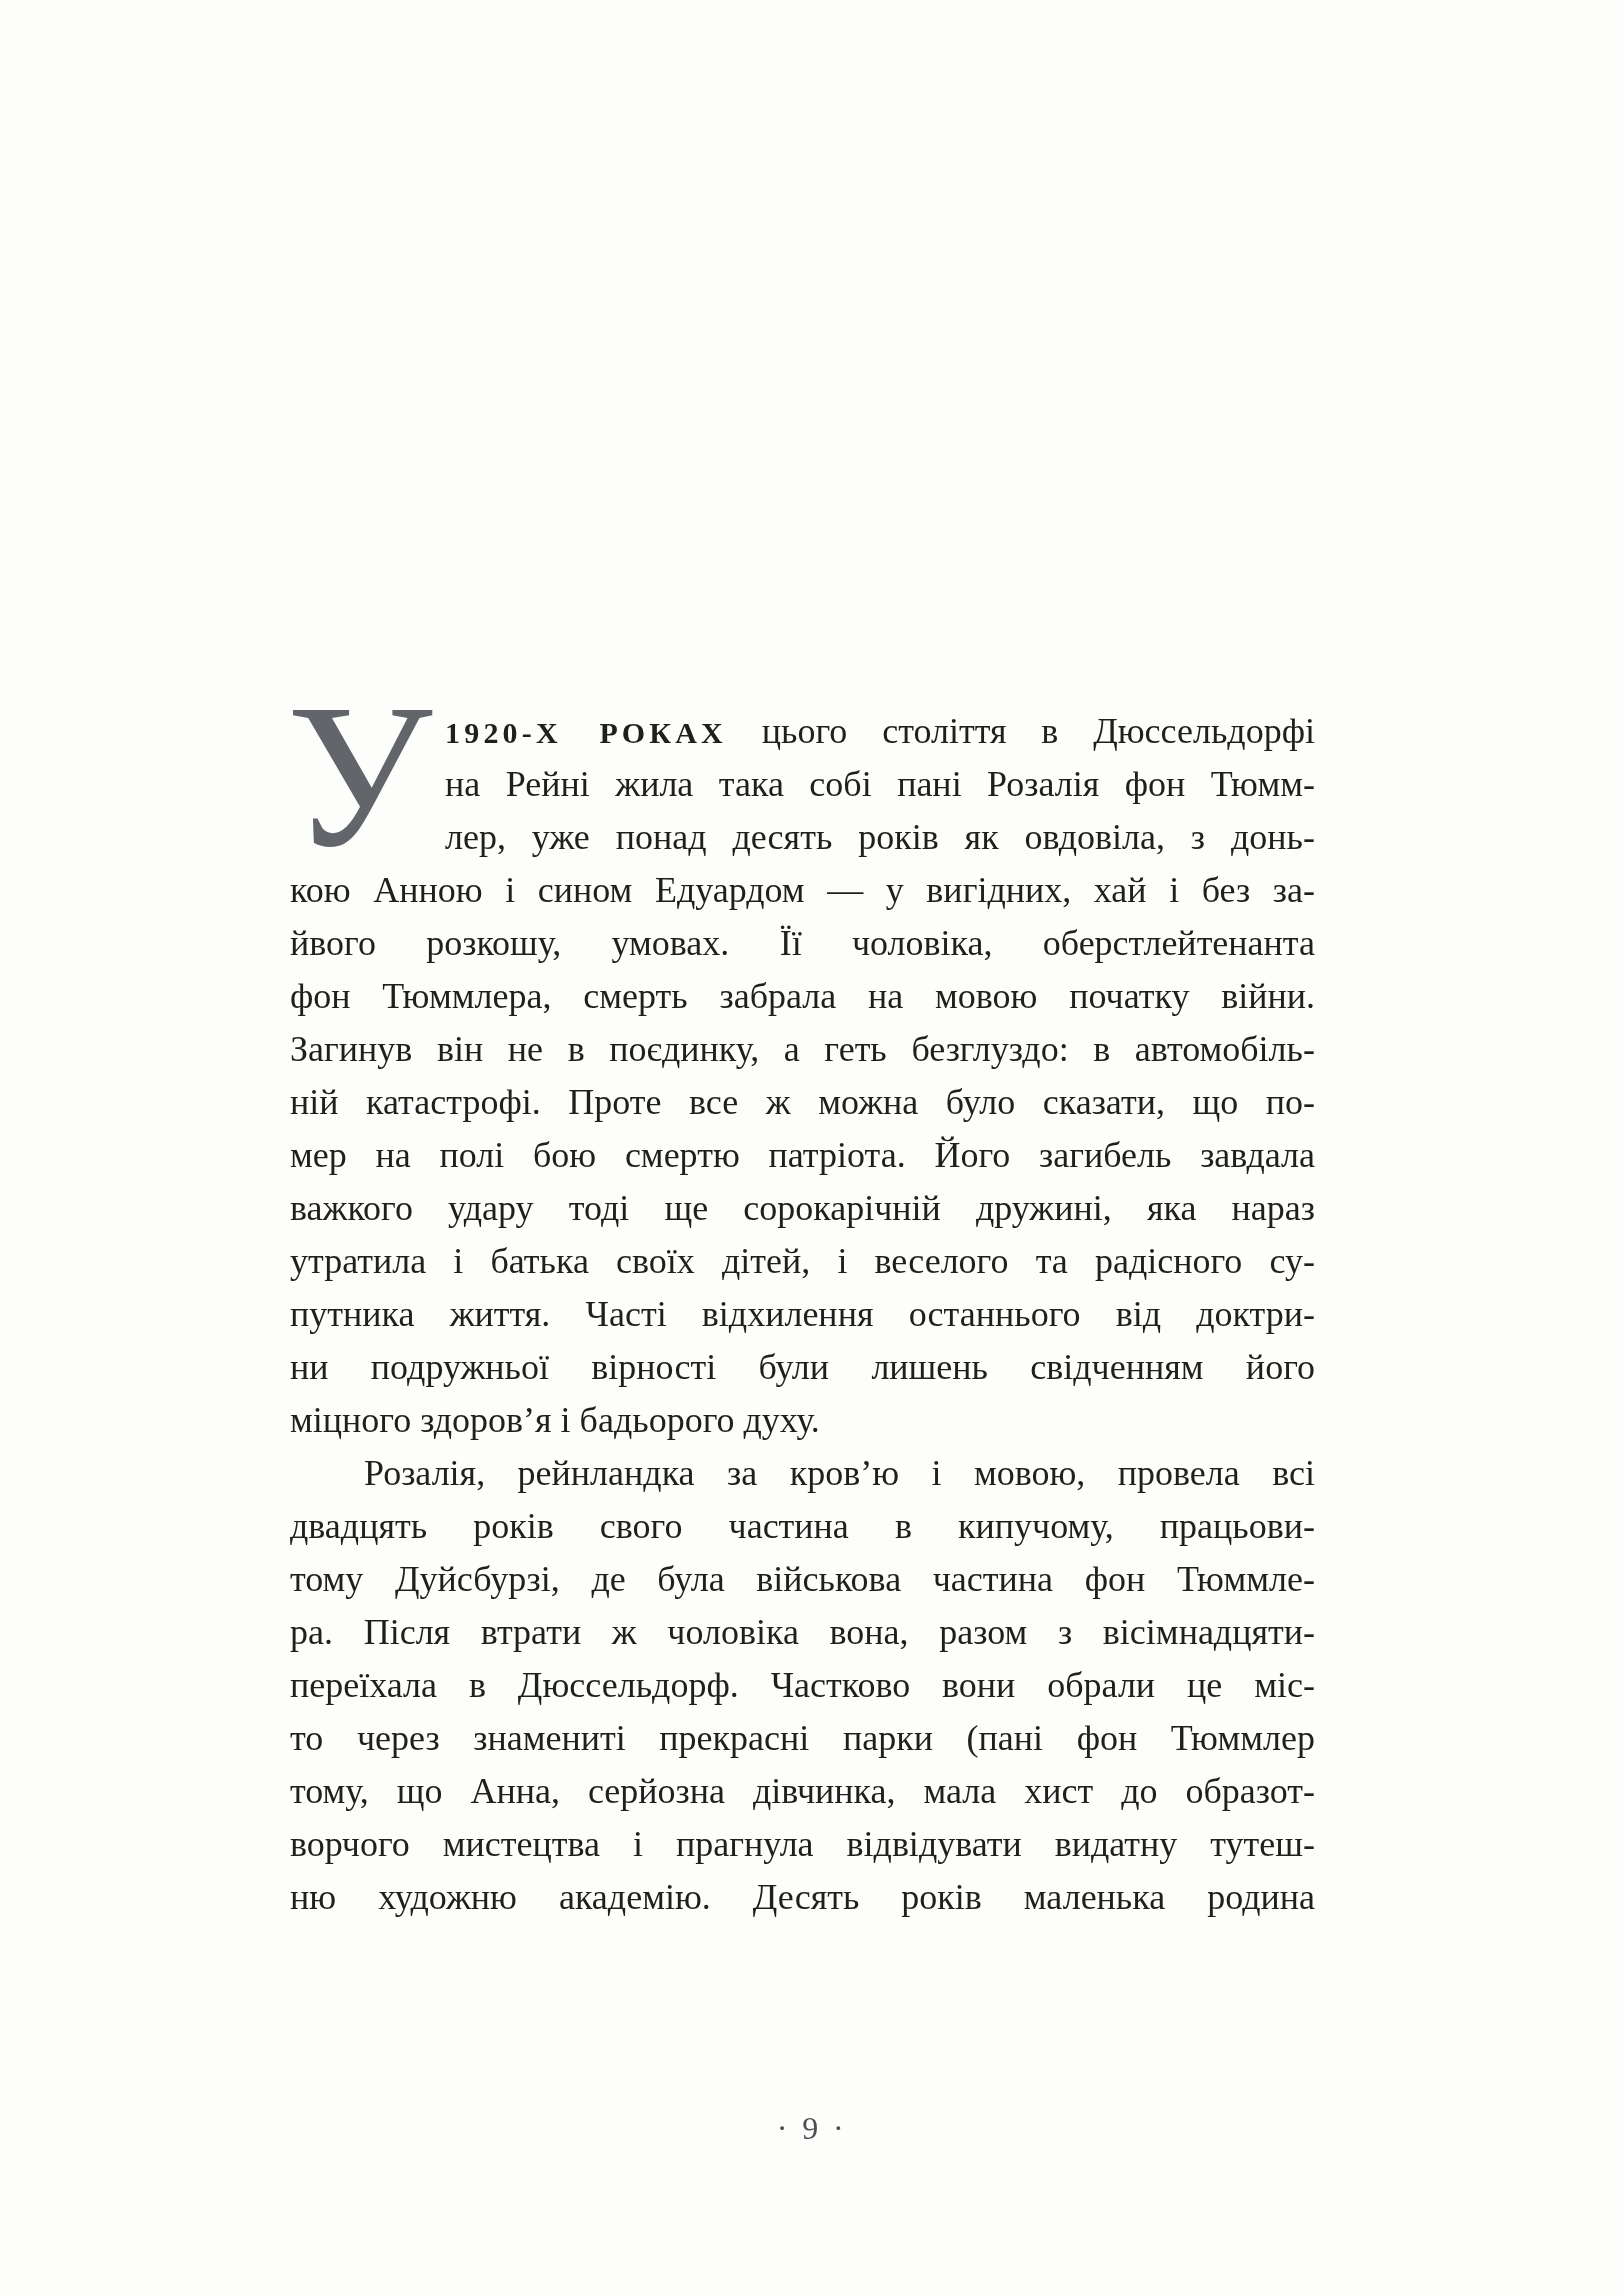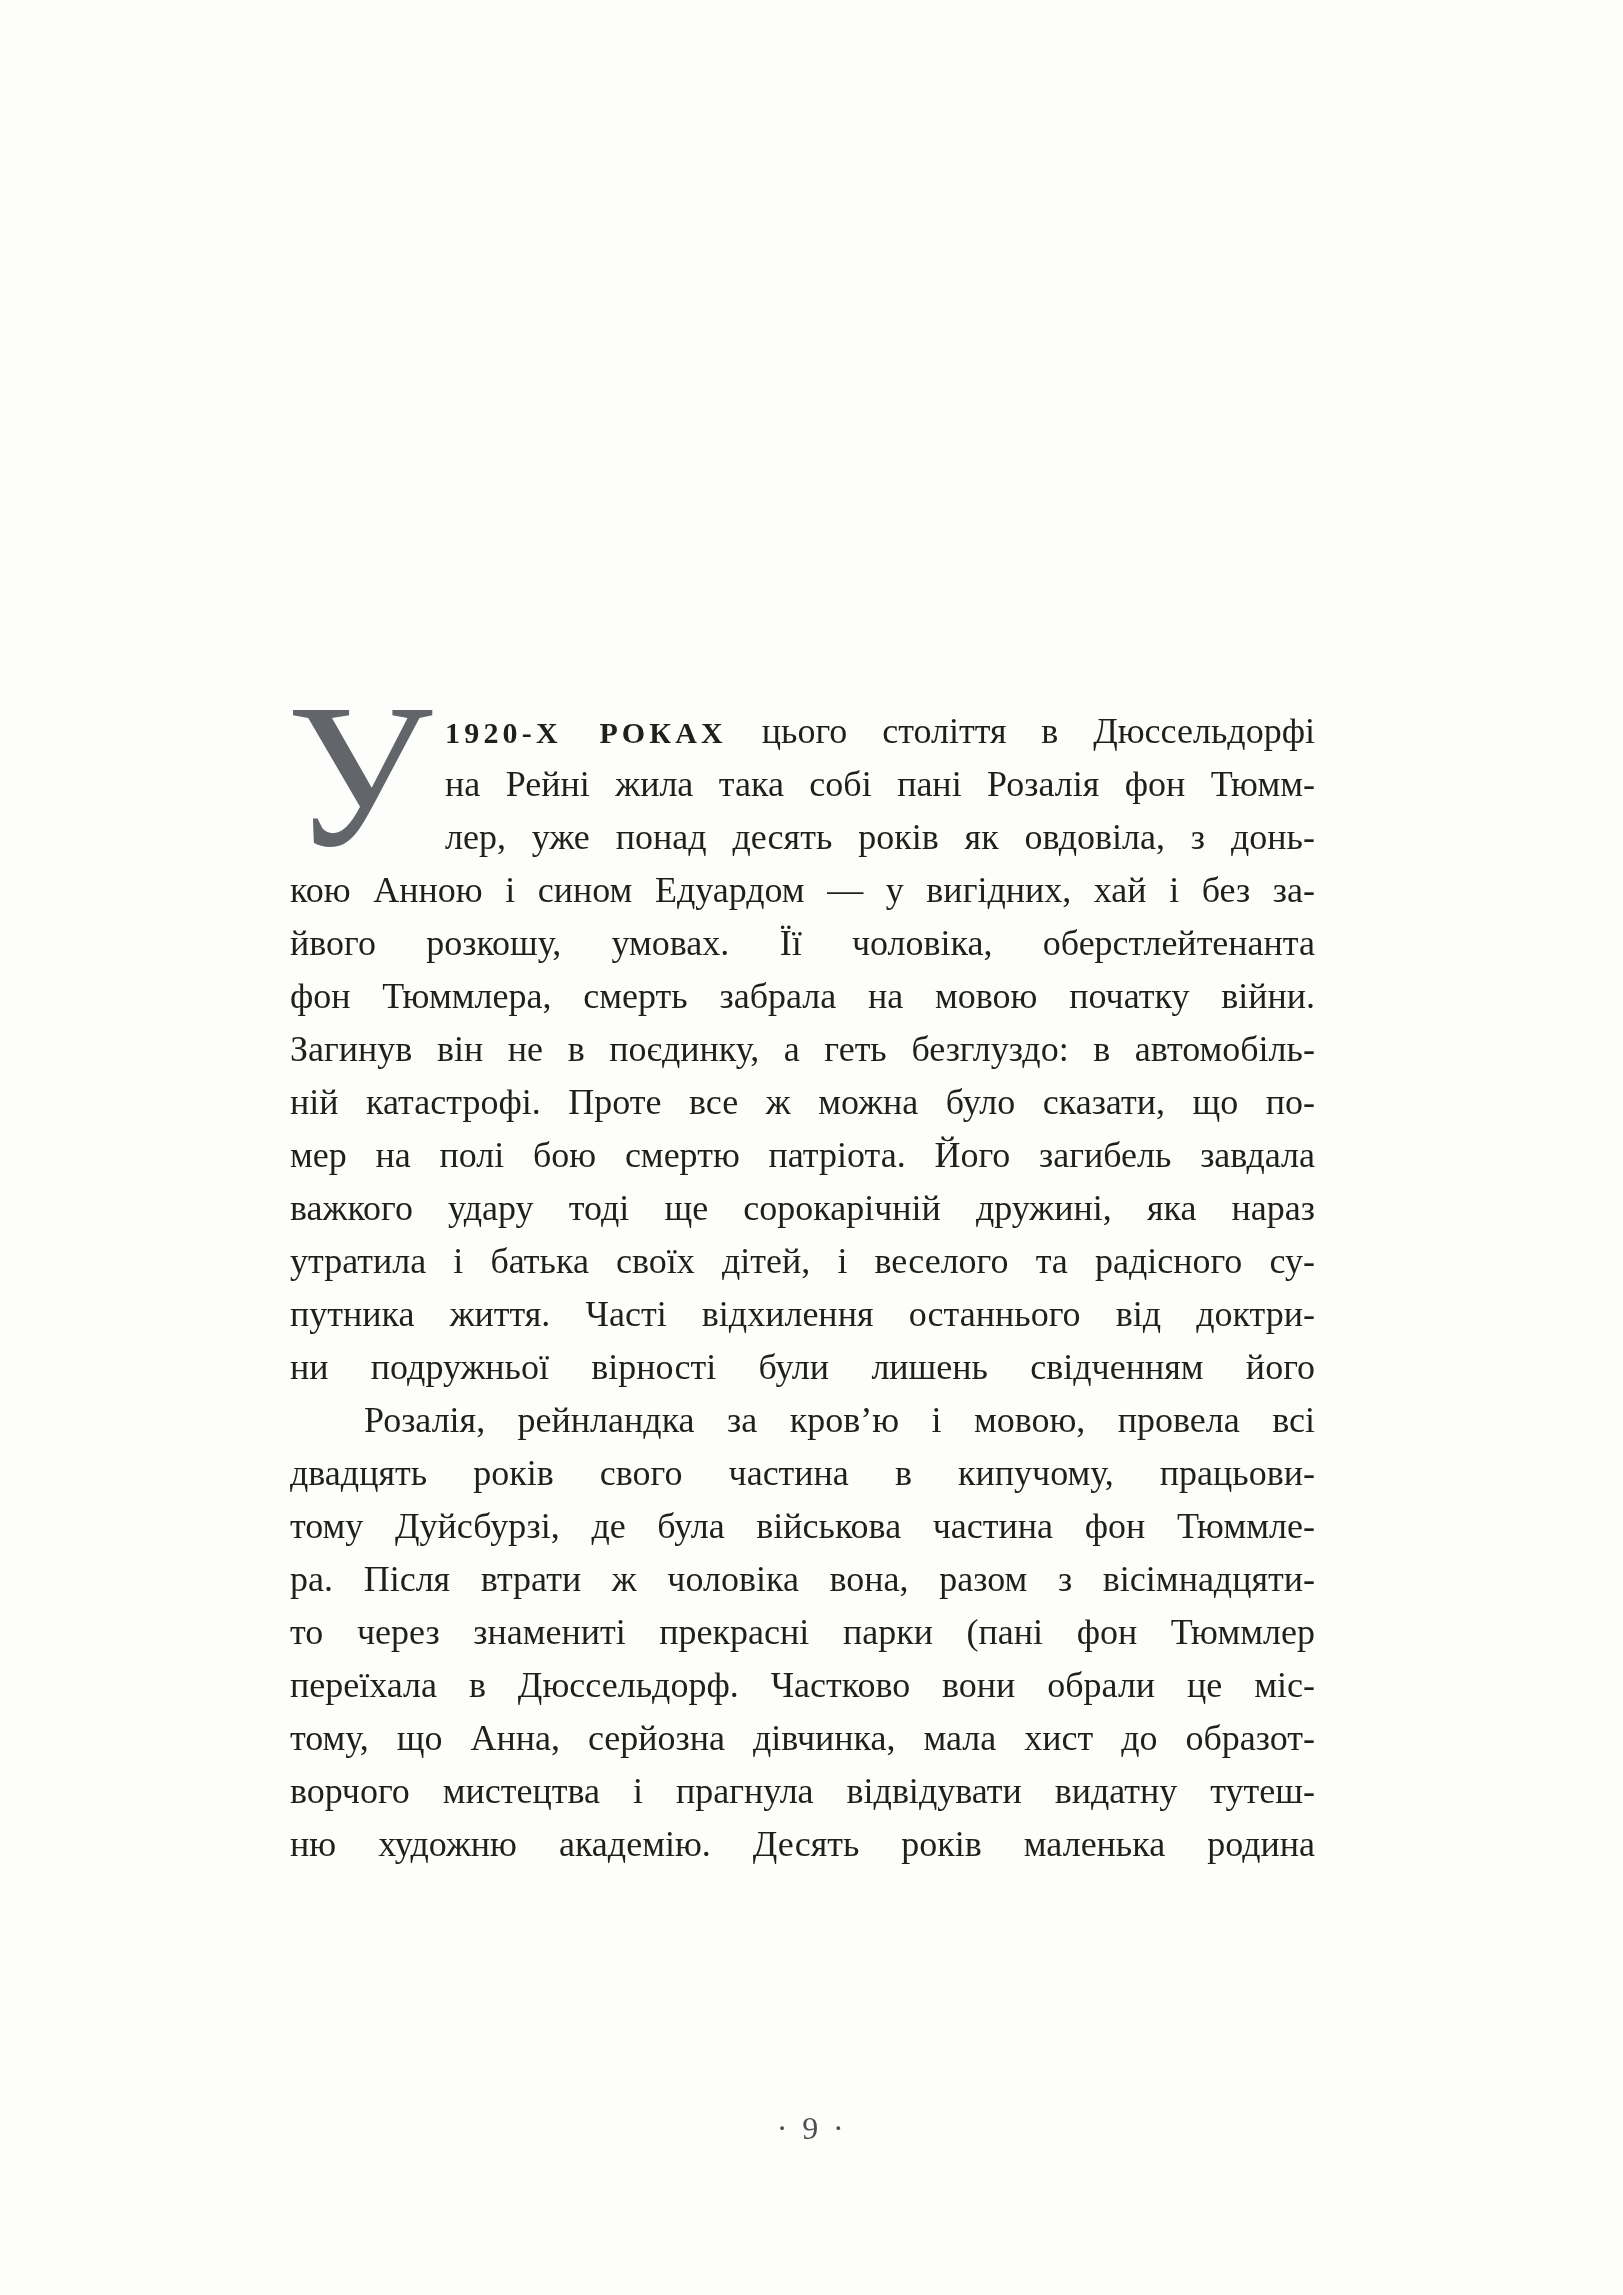--- a/index.html
+++ b/index.html
@@ -72,25 +72,26 @@
   <div class="line">кою Анною і сином Едуардом — у вигідних, хай і без за-</div>
   <div class="line">йвого розкошу, умовах. Її чоловіка, оберстлейтенанта</div>
   <div class="line">фон Тюммлера, смерть забрала на мовою початку війни.</div>
   <div class="line">Загинув він не в поєдинку, а геть безглуздо: в автомобіль-</div>
   <div class="line">ній катастрофі. Проте все ж можна було сказати, що по-</div>
   <div class="line">мер на полі бою смертю патріота. Його загибель завдала</div>
   <div class="line">важкого удару тоді ще сорокарічній дружині, яка нараз</div>
   <div class="line">утратила і батька своїх дітей, і веселого та радісного су-</div>
   <div class="line">путника життя. Часті відхилення останнього від доктри-</div>
   <div class="line">ни подружньої вірності були лишень свідченням його</div>
+  <div class="line par-end">міцного здоров’я і бадьорого духу.</div>
   <div class="line par-indent">Розалія, рейнландка за кров’ю і мовою, провела всі</div>
   <div class="line">двадцять років свого частина в кипучому, працьови-</div>
   <div class="line">тому Дуйсбурзі, де була військова частина фон Тюммле-</div>
   <div class="line">ра. Після втрати ж чоловіка вона, разом з вісімнадцяти-</div>
+  <div class="line">переїхала в Дюссельдорф. Частково вони обрали це міс-</div>
   <div class="line">то через знамениті прекрасні парки (пані фон Тюммлер</div>
-  <div class="line">переїхала в Дюссельдорф. Частково вони обрали це міс-</div>
   <div class="line">тому, що Анна, серйозна дівчинка, мала хист до образот-</div>
   <div class="line">ворчого мистецтва і прагнула відвідувати видатну тутеш-</div>
   <div class="line">ню художню академію. Десять років маленька родина</div>
 </div>
 
 <div class="folio">· 9 ·</div>
 
 
 </body></html>

